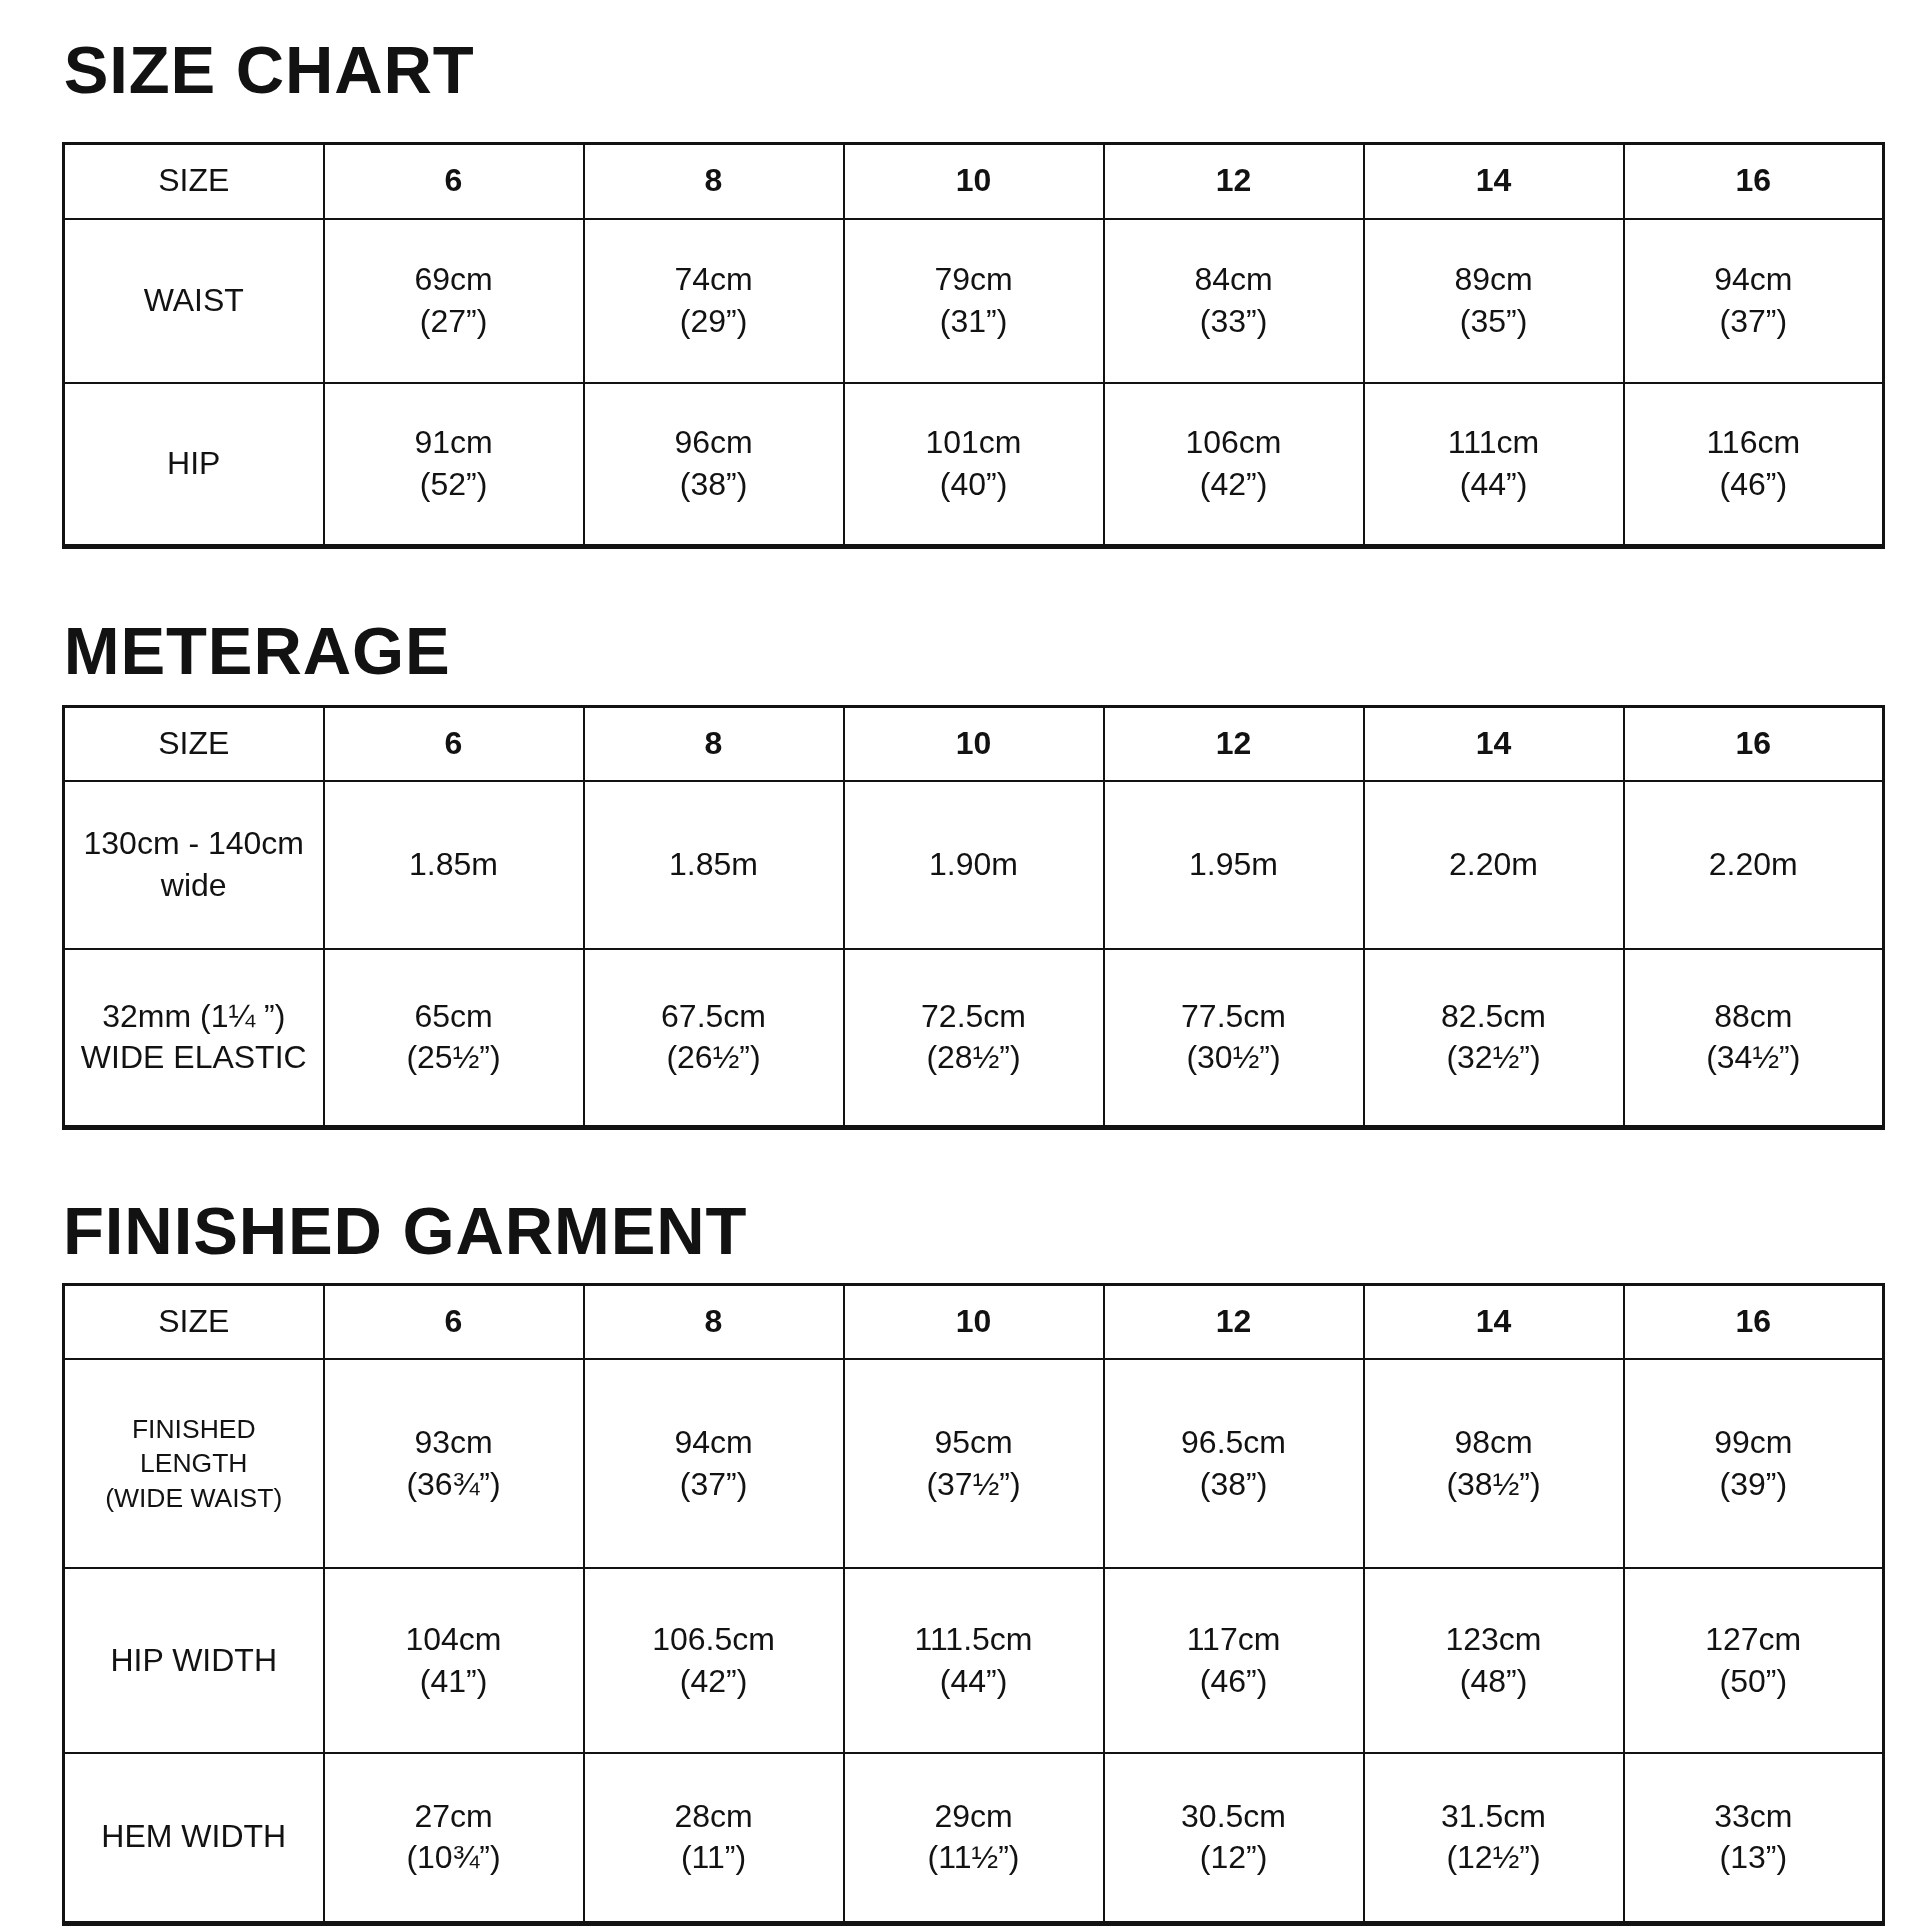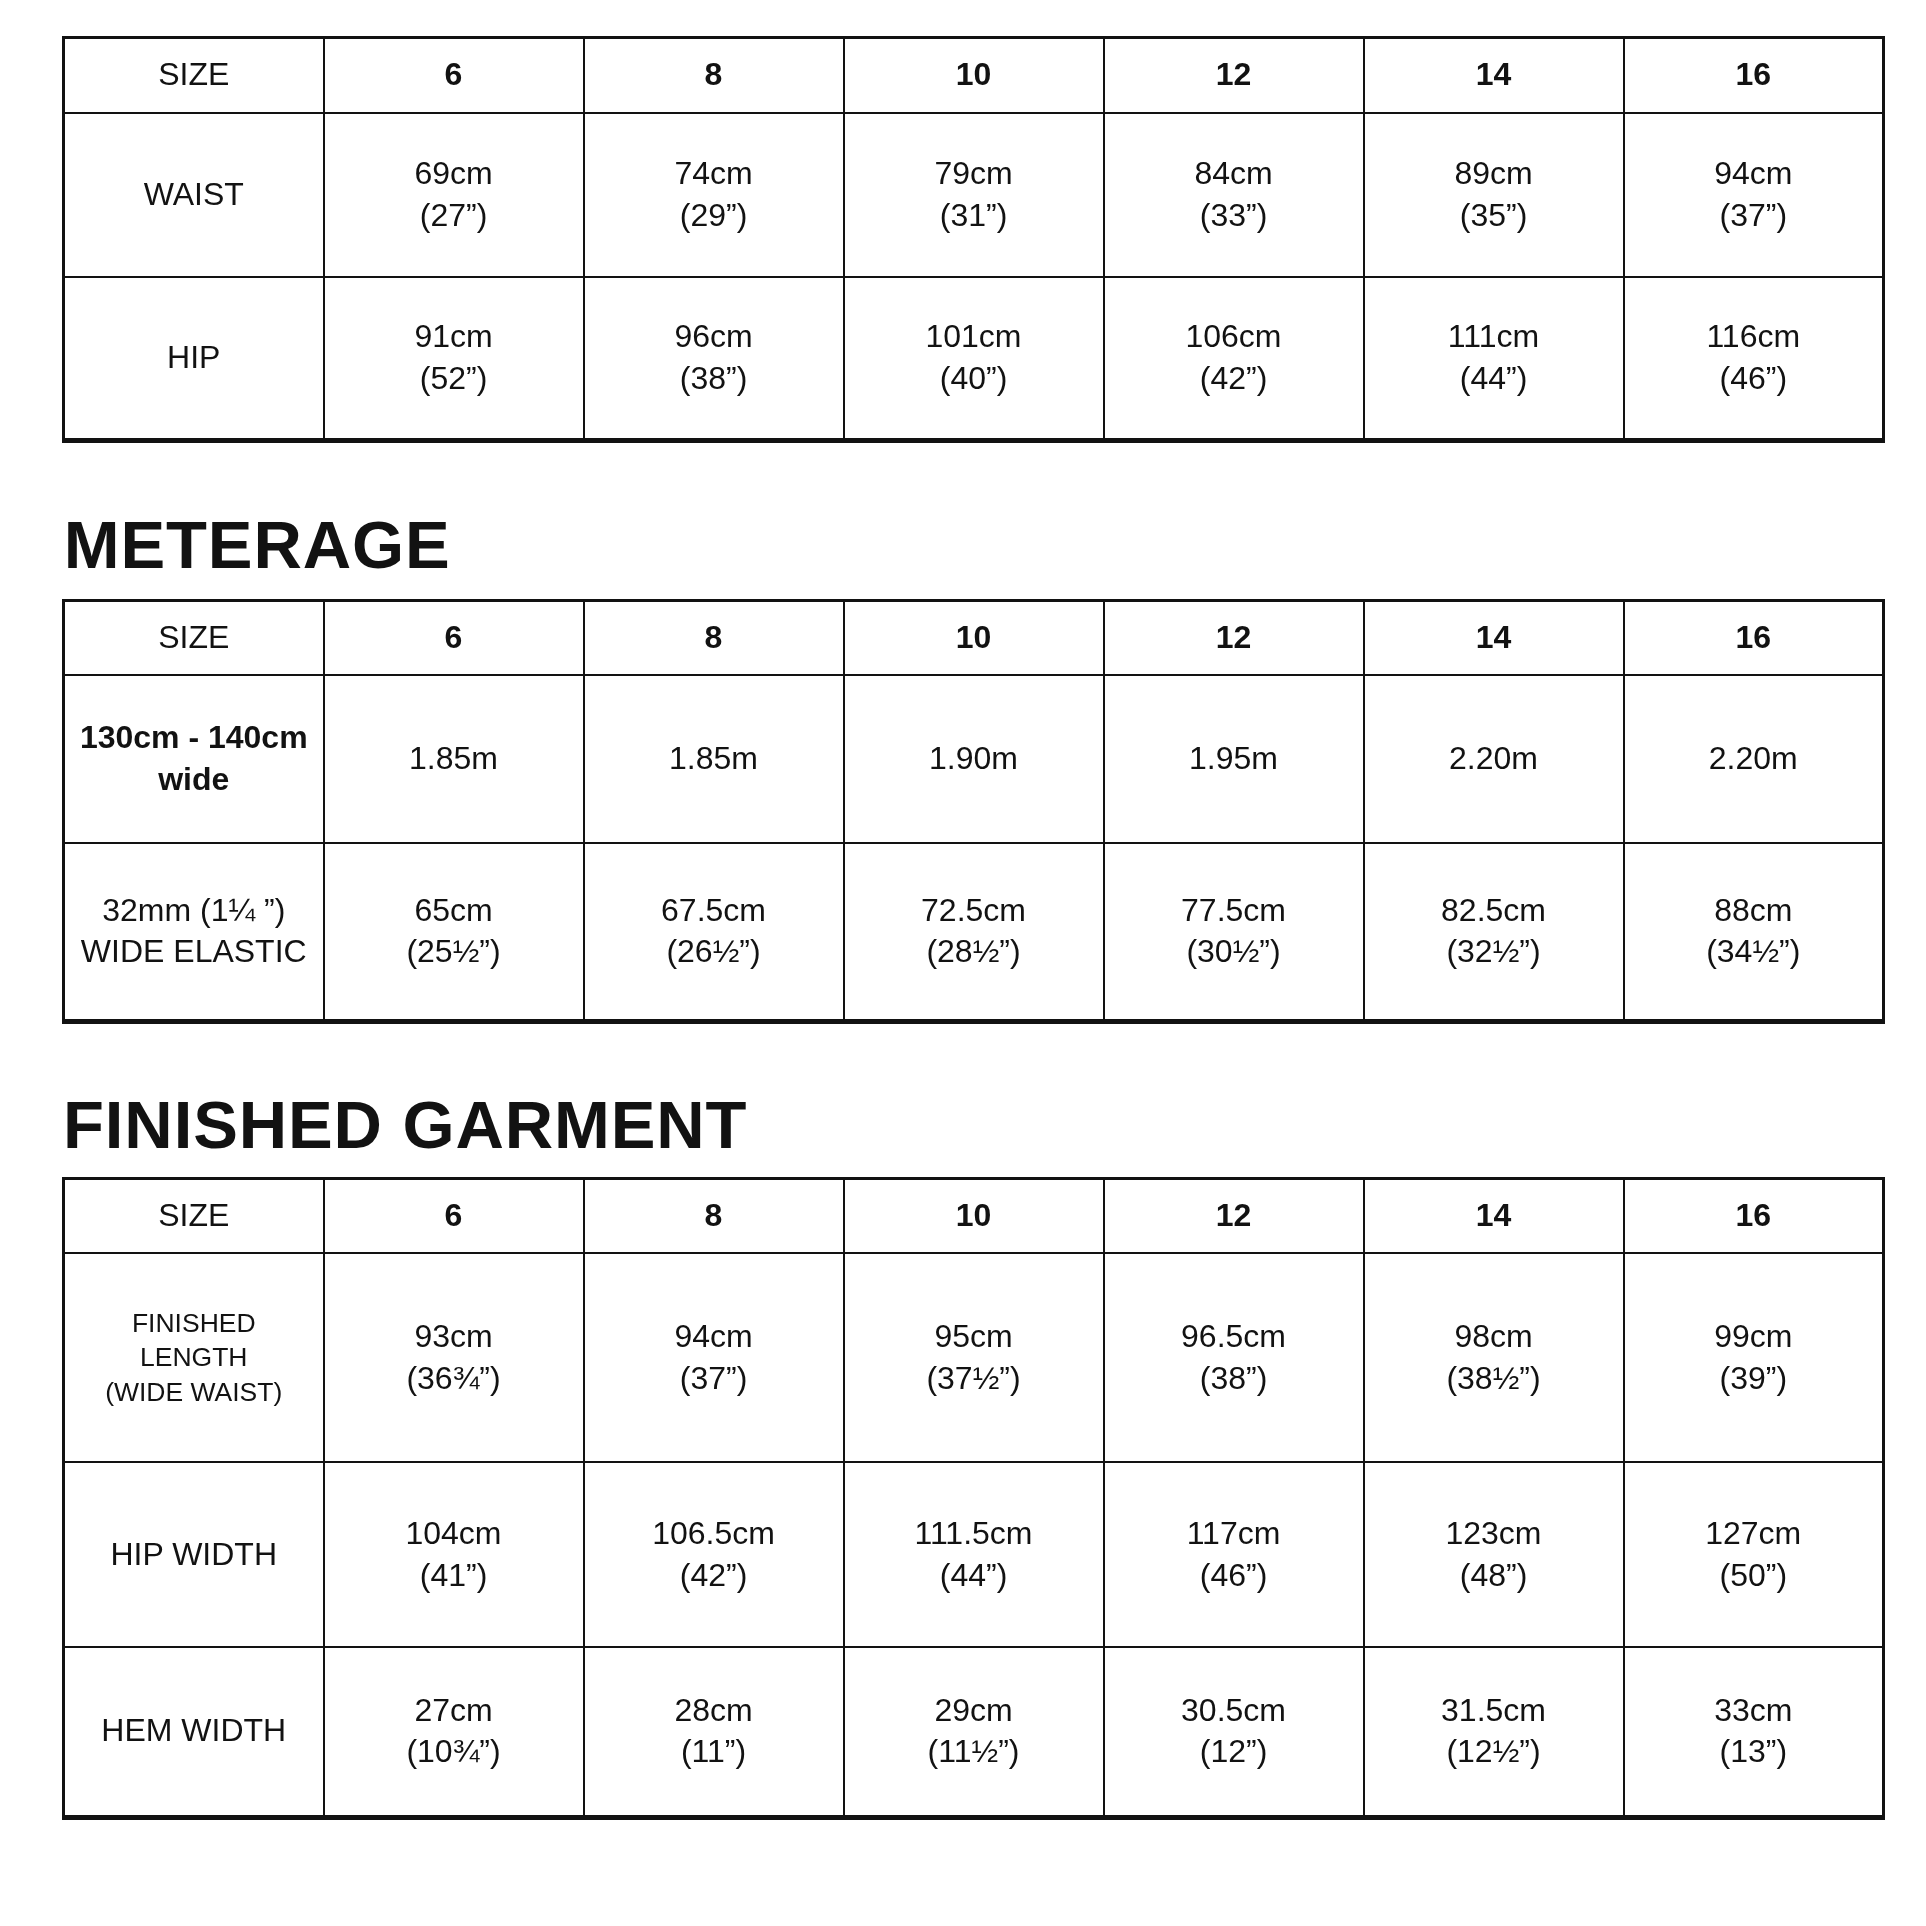--- a/index.html
+++ b/index.html
@@ -13,29 +13,30 @@
   td{border:2.6px solid #121212;text-align:center;vertical-align:middle;font-size:32px;line-height:1.3;padding:3.4px;overflow:hidden}
   tr.header td{height:75px}
   #t1 tr.data{height:164px}
   #t2 tr.r0{height:168px}
   #t2 tr.r1{height:178px}
   #t3 tr.r0{height:209px}
   #t3 tr.r1{height:185px}
   #t3 tr.r2{height:170px}
   .col-head{font-weight:bold}
   td.lab.bold{font-weight:normal}
-  td.lab.regular{font-weight:bold}
+  td.lab.regular{font-weight:normal}
   td.lab.small .line{font-size:26.5px;line-height:1.3}
   .line{display:block}
   .line:empty{display:none}
 </style>
 </head>
 <body>
 
 <div class="section">
+  <h1 id="title-1" class="section-title">SIZE CHART</h1>
   <table id="t1">
     <tbody>
         <tr class="header">
       <td>SIZE</td>
       <td class="col-head">6</td>
       <td class="col-head">8</td>
       <td class="col-head">10</td>
       <td class="col-head">12</td>
       <td class="col-head">14</td>
       <td class="col-head">16</td>

